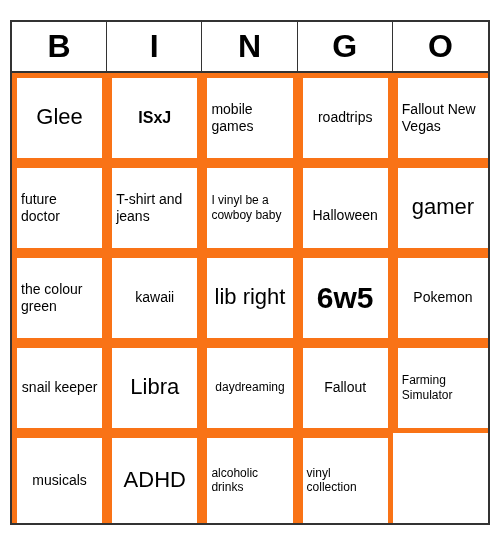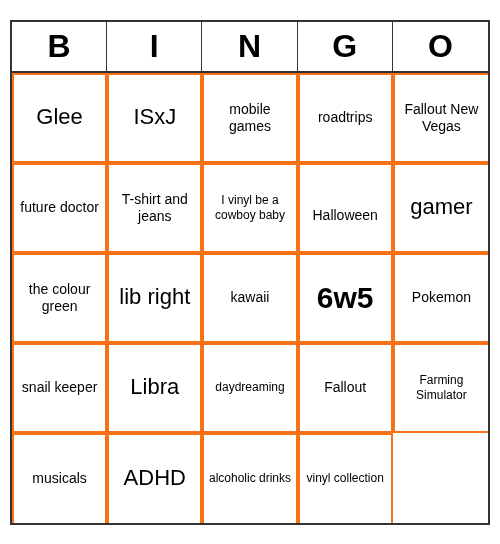--- a/index.html
+++ b/index.html
@@ -41,25 +41,25 @@
       border-right: none;
     }
 
     .bingo-grid {
       display: grid;
       grid-template-columns: repeat(5, 1fr);
       grid-template-rows: repeat(5, 1fr);
     }
 
     .bingo-cell {
-      border: 2px solid #f97316;
+      border: 5px solid #f97316;
       display: flex;
       align-items: center;
       justify-content: center;
-      text-align: center;
+      text-align: left;
       padding: 4px;
       min-height: 90px;
       font-size: 14px;
       line-height: 1.2;
       word-break: break-word;
     }
 
     .bingo-cell:nth-child(5n) {
       border-right: none;
     }
@@ -81,21 +81,21 @@
       <div class="bingo-header-cell">I</div>
       <div class="bingo-header-cell">N</div>
       <div class="bingo-header-cell">G</div>
       <div class="bingo-header-cell">O</div>
     </div>
   <div class="bingo-grid">
   <div class="bingo-cell">
         <span class="cell-text" style="font-size: 22px;">Glee</span>
       </div>
       <div class="bingo-cell">
-        <span class="cell-text" style="font-size: 22px;">ISxJ</span>
+        <span class="cell-text" style="font-size: 16px; font-weight: bold;">ISxJ</span>
       </div>
       <div class="bingo-cell">
         <span class="cell-text" style="font-size: 14px;">mobile games</span>
       </div>
       <div class="bingo-cell">
         <span class="cell-text" style="font-size: 14px;">roadtrips</span>
       </div>
       <div class="bingo-cell">
         <span class="cell-text" style="font-size: 14px;">Fallout New Vegas</span>
       </div>
@@ -111,24 +111,24 @@
       <div class="bingo-cell">
         <span class="cell-text" style="font-size: 14px; margin-top: 16px;">Halloween</span>
       </div>
       <div class="bingo-cell">
         <span class="cell-text" style="font-size: 22px;">gamer</span>
       </div>
       <div class="bingo-cell">
         <span class="cell-text" style="font-size: 14px;">the colour green</span>
       </div>
       <div class="bingo-cell">
-        <span class="cell-text" style="font-size: 22px;">lib right</span>
+        <span class="cell-text" style="font-size: 14px;">kawaii</span>
       </div>
       <div class="bingo-cell">
-        <span class="cell-text" style="font-size: 14px;">kawaii</span>
+        <span class="cell-text" style="font-size: 22px;">lib right</span>
       </div>
       <div class="bingo-cell">
         <span class="cell-text" style="font-size: 30px; font-weight: bold;">6w5</span>
       </div>
       <div class="bingo-cell">
         <span class="cell-text" style="font-size: 14px;">Pokemon</span>
       </div>
       <div class="bingo-cell">
         <span class="cell-text" style="font-size: 14px;">snail keeper</span>
       </div>

